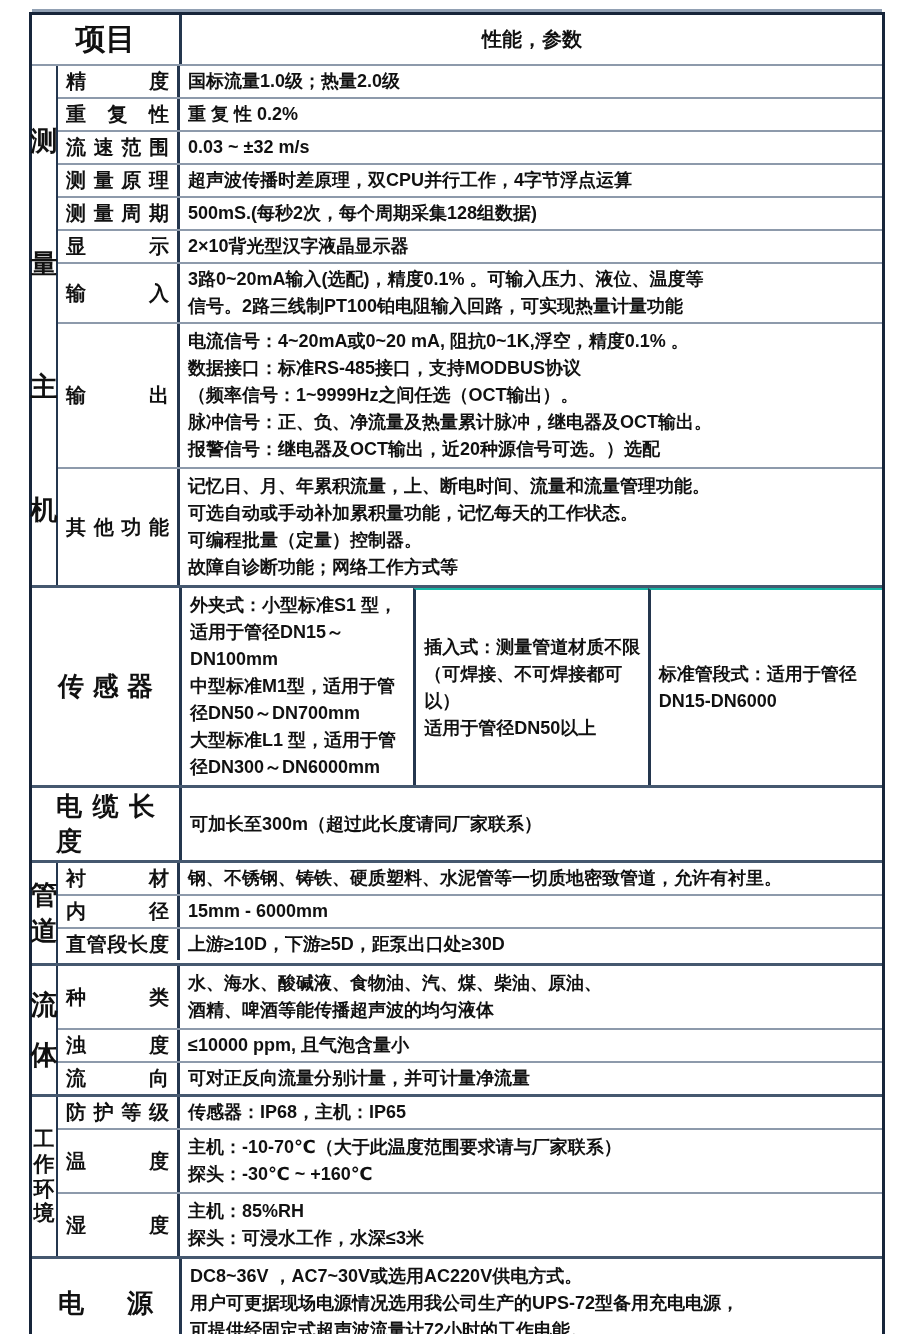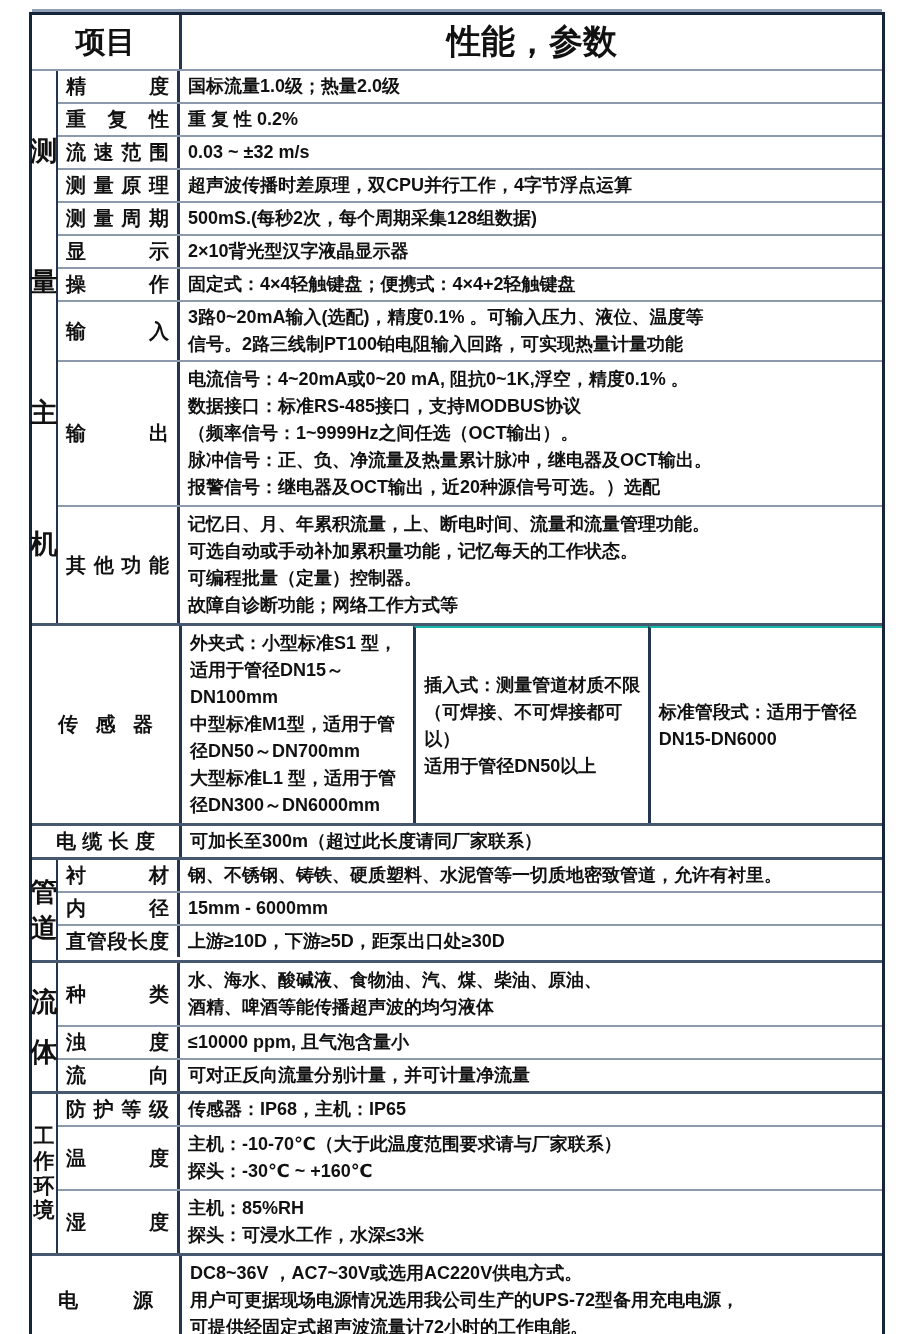--- a/index.html
+++ b/index.html
@@ -5,38 +5,38 @@
   html,body{margin:0;padding:0;background:#ffffff;}
   body{font-family:"Liberation Sans","DejaVu Sans",sans-serif;font-weight:700;color:#111;
        -webkit-font-smoothing:antialiased;}
   .wrap{width:856px;margin:12px 0 0 29px;border:3px solid #17253a;background:#fff;
         box-shadow:0 -6px 0 -3px #91a0b3, 0 6px 0 -3px #91a0b3;box-sizing:border-box;}
   
   .header-row{display:flex;align-items:stretch;}
   .hlabel{width:147px;box-sizing:border-box;display:flex;align-items:center;justify-content:center;
           font-size:30px;padding:4px 0;border-radius:18px;}
   .hvalue{flex:1;border-left:3px solid #24364e;display:flex;align-items:center;justify-content:center;
-          font-size:34px;padding:4px 0;}
+          font-size:20px;padding:4px 0;}
   
   .section{display:flex;align-items:stretch;border-top:2px solid #8d9aab;}
   .section.major{border-top:3px solid #45586f;}
   .gcell{width:26px;box-sizing:border-box;border-right:2px solid #24364e;
          display:flex;flex-direction:column;justify-content:space-around;align-items:center;
          font-size:27px;padding:14px 0;}
   .gcell.compact{justify-content:center;font-size:21px;padding:0;line-height:1.18;}
   .rows{flex:1;display:flex;flex-direction:column;}
   .row{display:flex;align-items:stretch;min-height:30px;}
   .row + .row{border-top:2px solid #8d9aab;}
   .label{width:119px;box-sizing:border-box;padding:1px 8px;font-size:20px;
          text-align:justify;text-align-last:justify;align-self:center;}
   .value{flex:1;border-left:3px solid #24364e;box-sizing:border-box;
          padding:2px 6px 2px 8px;font-size:18px;line-height:27px;
          display:flex;align-items:center;white-space:pre-line;}
   
-  .flabel{width:147px;box-sizing:border-box;padding:1px 26px;font-size:20px;
+  .flabel{width:147px;box-sizing:border-box;padding:1px 26px;font-size:26px;
           text-align:justify;text-align-last:justify;align-self:center;}
   .flabel.nowide{padding:1px 24px;border-radius:12px;}
   .vals{flex:1;display:flex;flex-direction:row;}
   .vals .value{flex:1;}
   .vals .value + .value{border-top:2px solid #14b8a6;}
   .pad-multi{padding-top:4px;padding-bottom:4px;}
 </style>
 </head>
 <body>
 
@@ -73,24 +73,20 @@
       </div>
       <div class="row">
         <div class="label">测量周期</div>
         <div class="value">500mS.(每秒2次，每个周期采集128组数据)</div>
       </div>
       <div class="row">
         <div class="label">显示</div>
         <div class="value">2×10背光型汉字液晶显示器</div>
       </div>
       <div class="row">
-        <div class="label">操作</div>
-        <div class="value">固定式：4×4轻触键盘；便携式：4×4+2轻触键盘</div>
-      </div>
-      <div class="row">
         <div class="label">输入</div>
         <div class="value">3路0~20mA输入(选配)，精度0.1% 。可输入压力、液位、温度等
 信号。2路三线制PT100铂电阻输入回路，可实现热量计量功能</div>
       </div>
       <div class="row">
         <div class="label">输出</div>
         <div class="value pad-multi">电流信号：4~20mA或0~20 mA, 阻抗0~1K,浮空，精度0.1% 。
 数据接口：标准RS-485接口，支持MODBUS协议
 （频率信号：1~9999Hz之间任选（OCT输出）。
 脉冲信号：正、负、净流量及热量累计脉冲，继电器及OCT输出。

